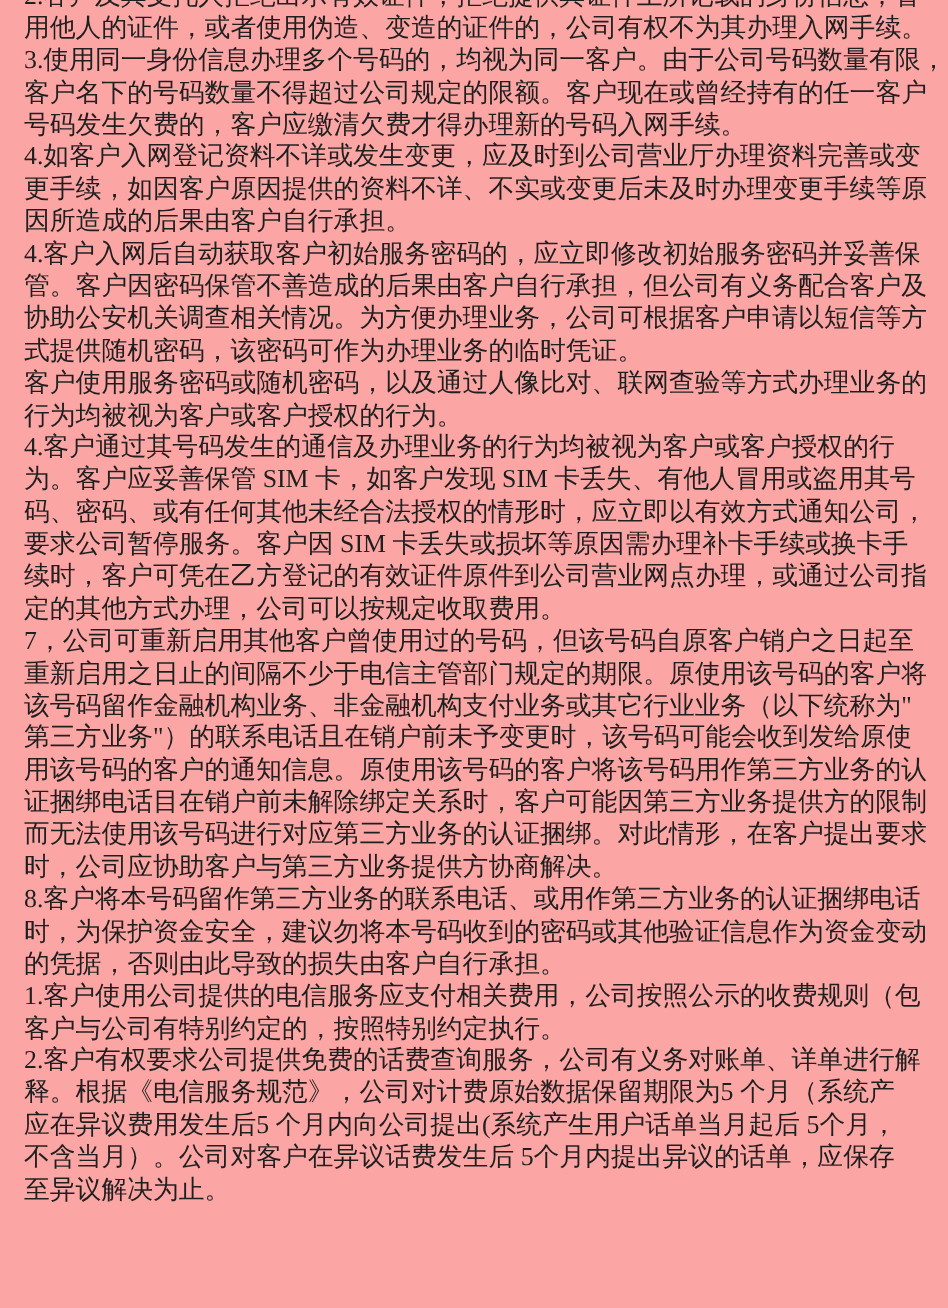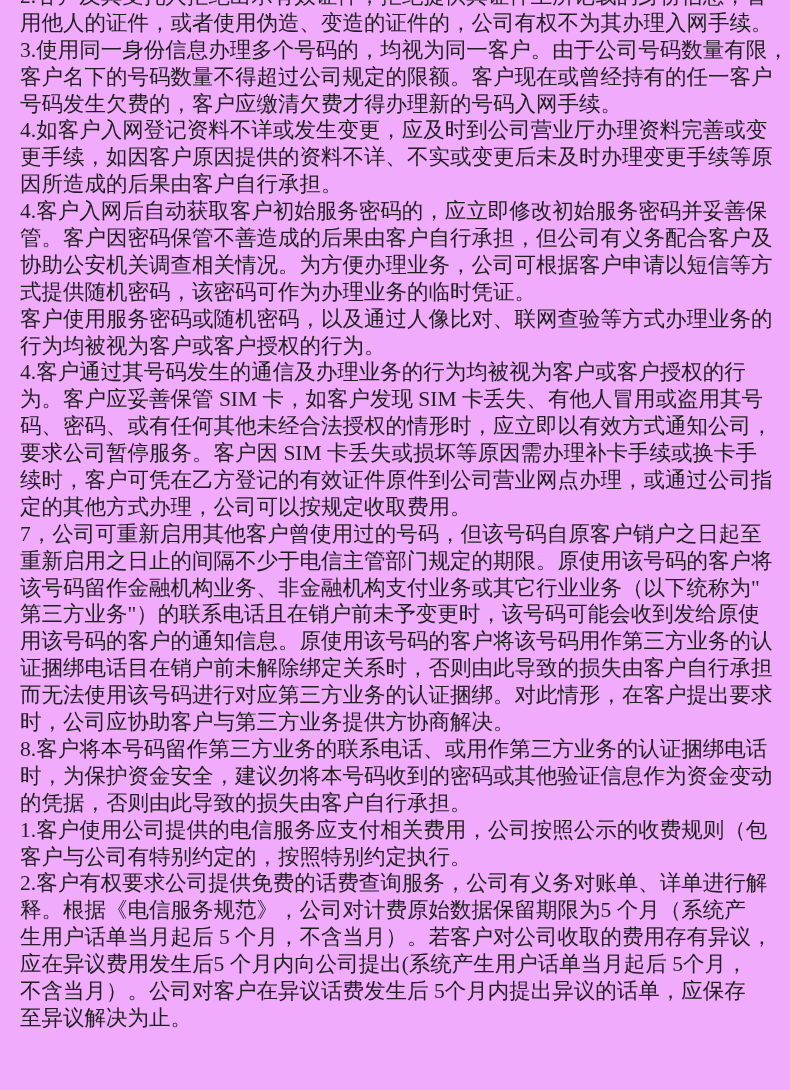--- a/index.html
+++ b/index.html
@@ -5,21 +5,21 @@
   html, body {
     margin: 0;
     padding: 0;
     background: #ffffff;
   }
   .page {
     position: relative;
     width: 790px;
     height: 1090px;
     overflow: hidden;
-    background: #f0abfc;
+    background: #fca5a5;
   }
   .text-block {
     position: absolute;
     top: -17px;              
     left: 20px;
     right: 16px;
     font-family: "Liberation Serif", "DejaVu Serif", serif;
     font-size: 21.5px;
     line-height: 26.9px;
     color: #1f1f1f;
@@ -54,28 +54,27 @@
       <div class="line">为。客户应妥善保管 SIM 卡，如客户发现 SIM 卡丢失、有他人冒用或盗用其号</div>
       <div class="line">码、密码、或有任何其他未经合法授权的情形时，应立即以有效方式通知公司，</div>
       <div class="line">要求公司暂停服务。客户因 SIM 卡丢失或损坏等原因需办理补卡手续或换卡手</div>
       <div class="line">续时，客户可凭在乙方登记的有效证件原件到公司营业网点办理，或通过公司指</div>
       <div class="line">定的其他方式办理，公司可以按规定收取费用。</div>
       <div class="line">7，公司可重新启用其他客户曾使用过的号码，但该号码自原客户销户之日起至</div>
       <div class="line">重新启用之日止的间隔不少于电信主管部门规定的期限。原使用该号码的客户将</div>
       <div class="line">该号码留作金融机构业务、非金融机构支付业务或其它行业业务（以下统称为"</div>
       <div class="line">第三方业务"）的联系电话且在销户前未予变更时，该号码可能会收到发给原使</div>
       <div class="line">用该号码的客户的通知信息。原使用该号码的客户将该号码用作第三方业务的认</div>
-      <div class="line">证捆绑电话目在销户前未解除绑定关系时，否则由此导致的损失由客户自行承担</div>
+      <div class="line">证捆绑电话目在销户前未解除绑定关系时，客户可能因第三方业务提供方的限制</div>
       <div class="line">而无法使用该号码进行对应第三方业务的认证捆绑。对此情形，在客户提出要求</div>
       <div class="line">时，公司应协助客户与第三方业务提供方协商解决。</div>
       <div class="line">8.客户将本号码留作第三方业务的联系电话、或用作第三方业务的认证捆绑电话</div>
       <div class="line">时，为保护资金安全，建议勿将本号码收到的密码或其他验证信息作为资金变动</div>
       <div class="line">的凭据，否则由此导致的损失由客户自行承担。</div>
       <div class="line">1.客户使用公司提供的电信服务应支付相关费用，公司按照公示的收费规则（包</div>
       <div class="line">客户与公司有特别约定的，按照特别约定执行。</div>
       <div class="line">2.客户有权要求公司提供免费的话费查询服务，公司有义务对账单、详单进行解</div>
       <div class="line">释。根据《电信服务规范》，公司对计费原始数据保留期限为5 个月（系统产</div>
-      <div class="line">生用户话单当月起后 5 个月，不含当月）。若客户对公司收取的费用存有异议，</div>
       <div class="line">应在异议费用发生后5 个月内向公司提出(系统产生用户话单当月起后 5个月，</div>
       <div class="line">不含当月）。公司对客户在异议话费发生后 5个月内提出异议的话单，应保存</div>
       <div class="line">至异议解决为止。</div>
     </div>
 </div>
 
 </body></html>

